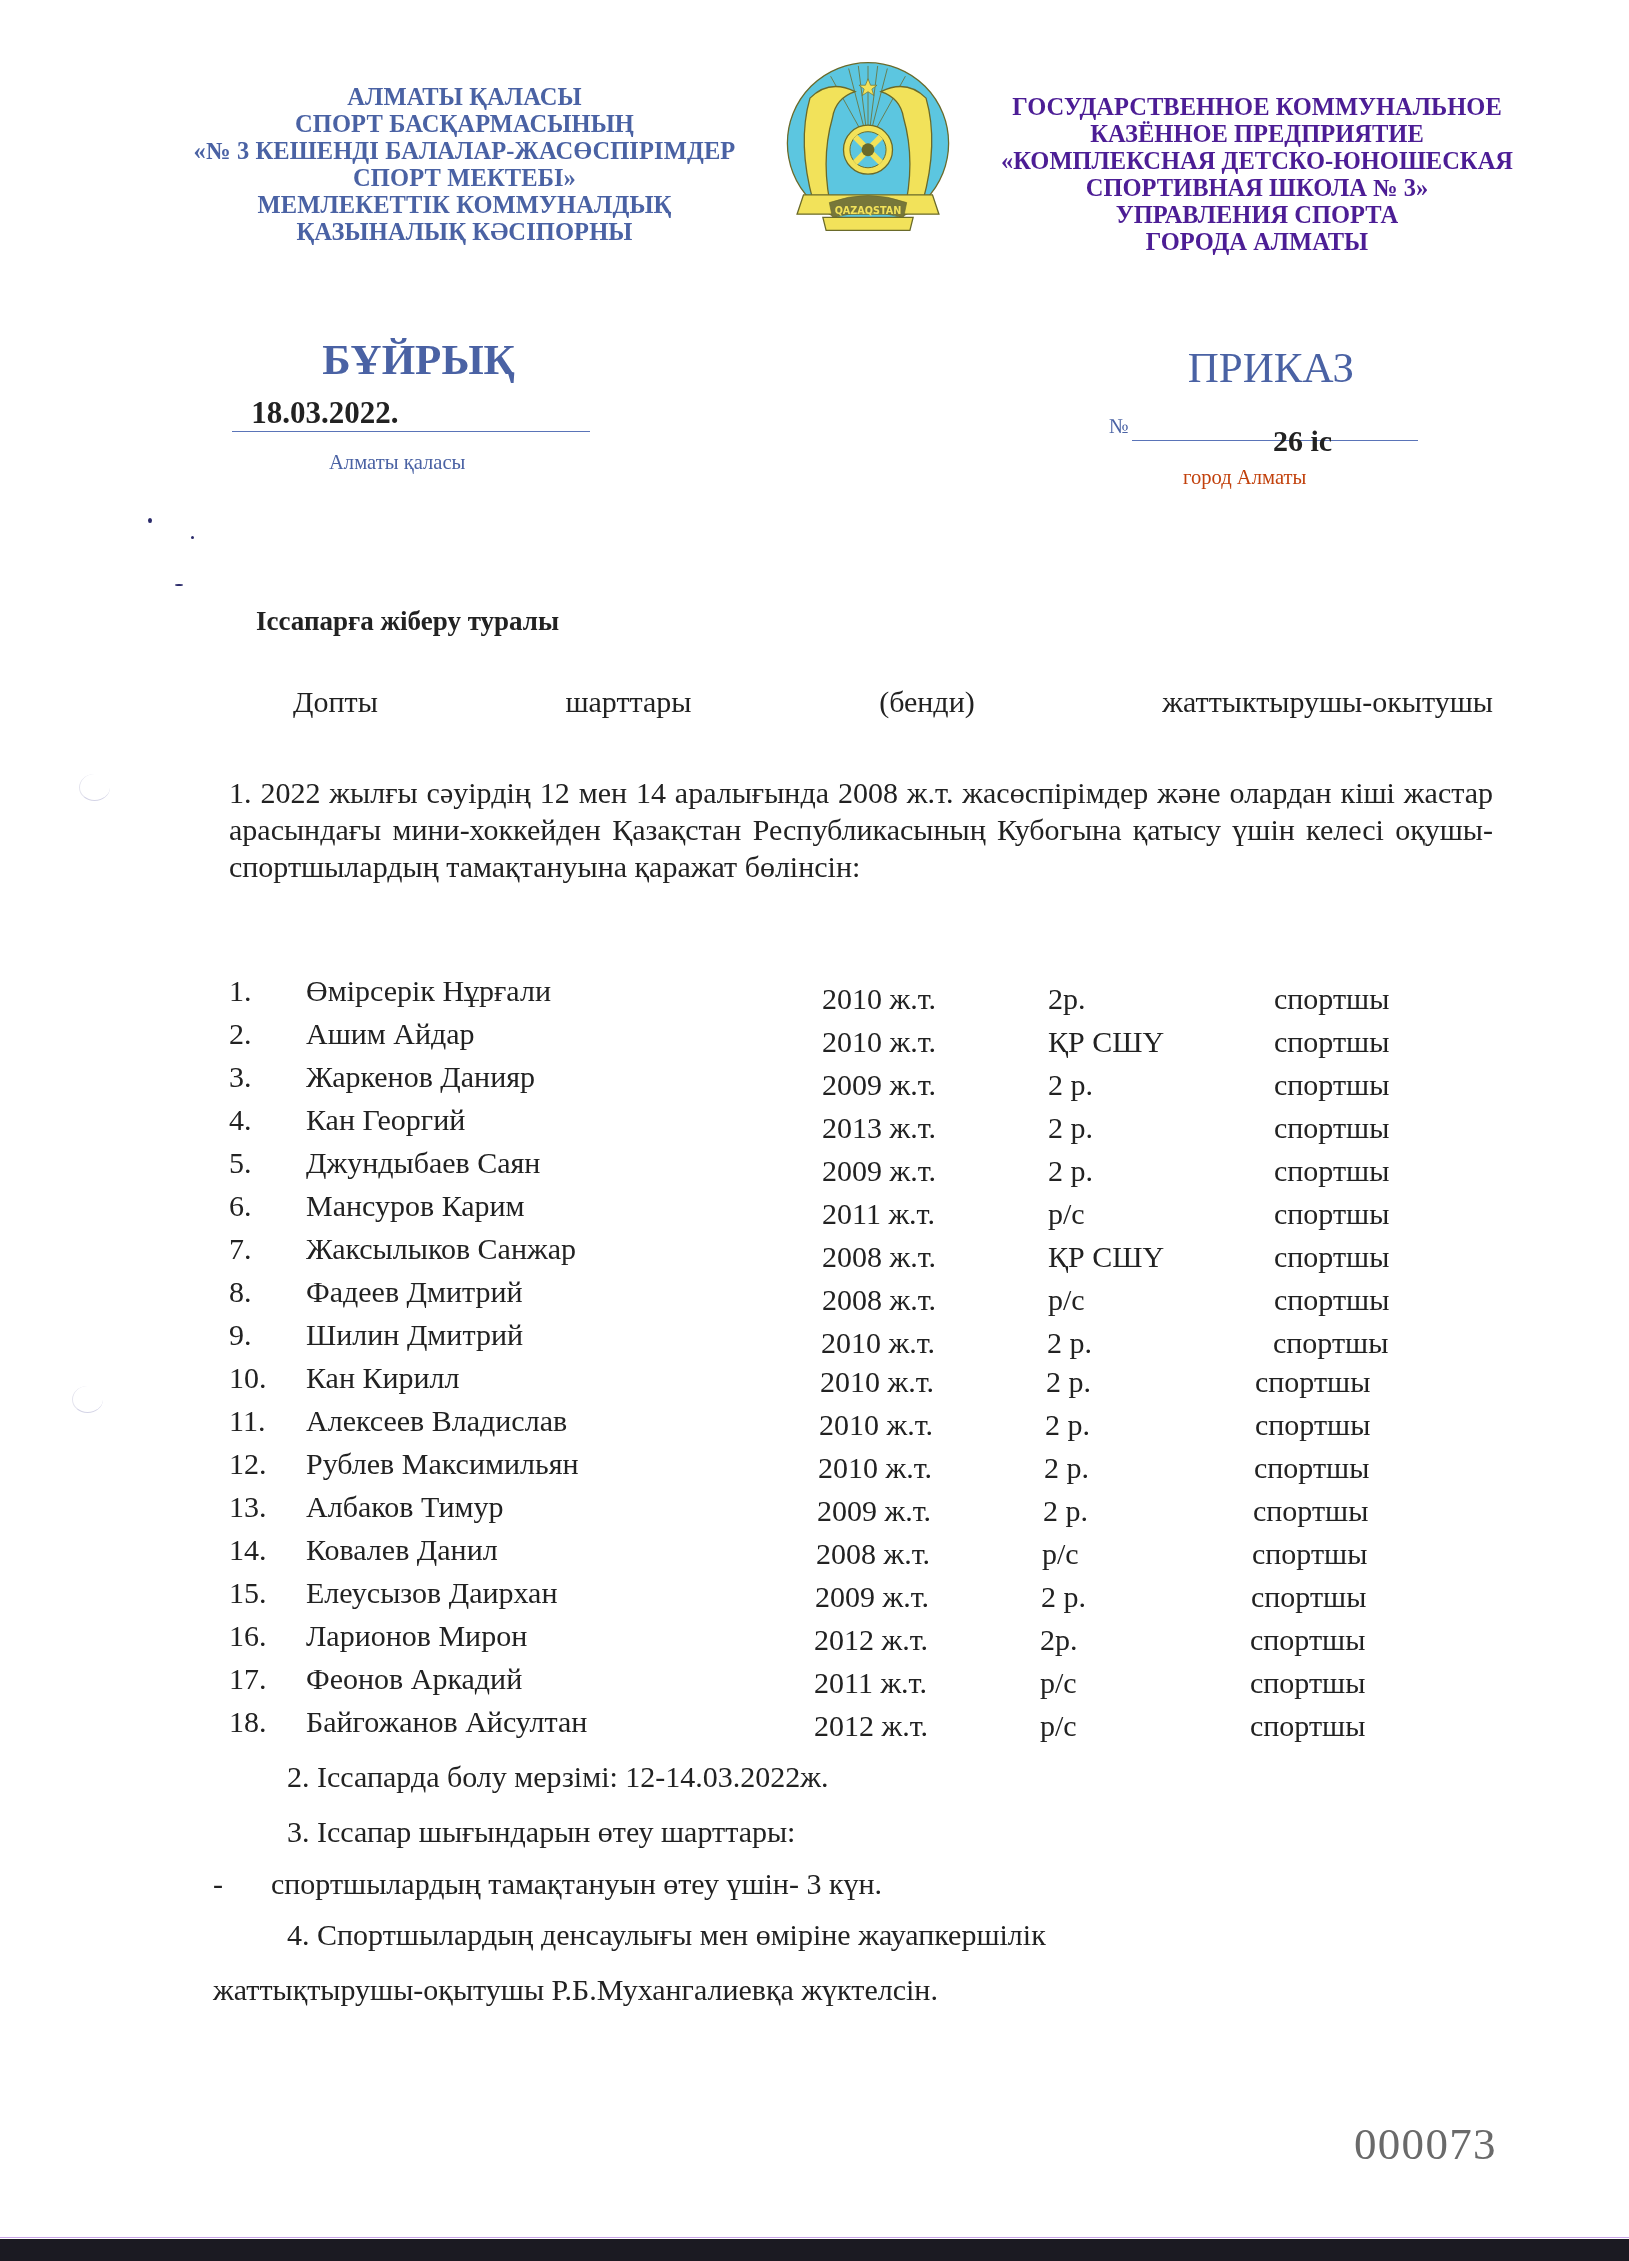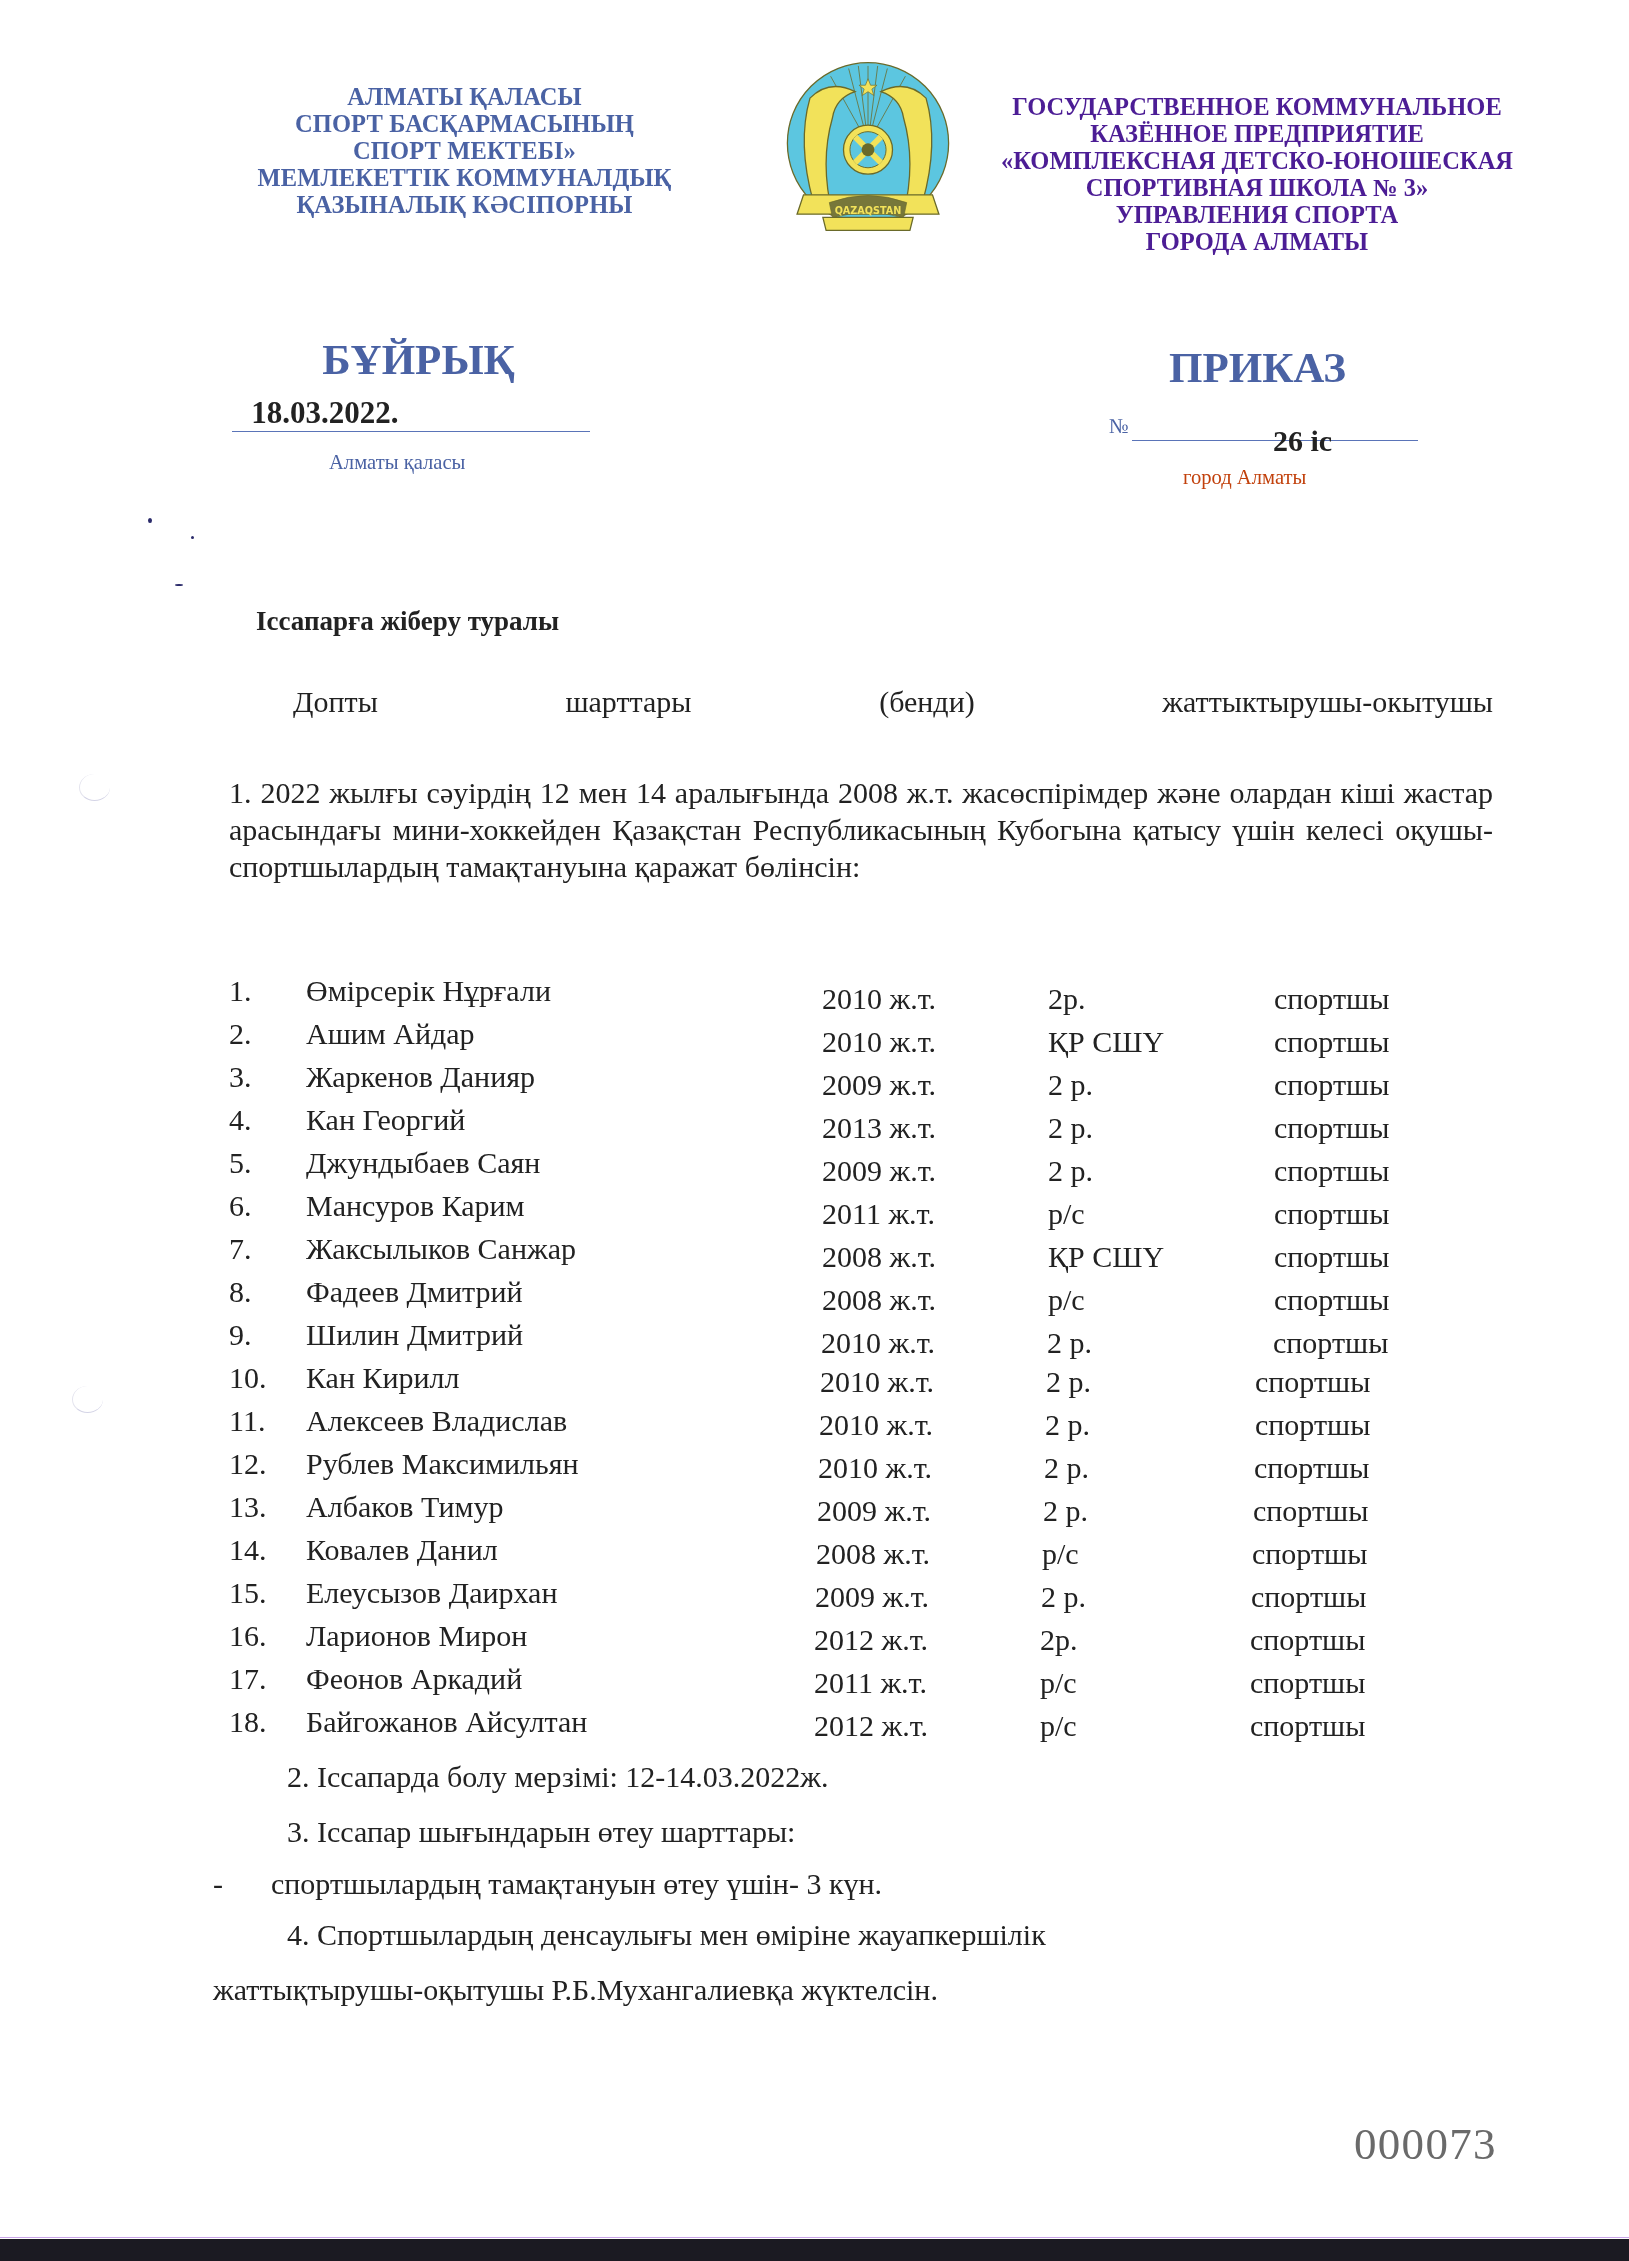--- a/index.html
+++ b/index.html
@@ -19,22 +19,22 @@
   }
   .hdr-left div, .hdr-right div { white-space: nowrap; }
 
   .emblem { position: absolute; left: 784px; top: 53px; width: 168px; height: 187px; }
 
   .title-kz {
     position: absolute; left: 322px; top: 335px; width: 193px; text-align: center;
     font-weight: bold; font-size: 43px; color: #4a62a4;
   }
   .title-ru {
-    position: absolute; left: 1161px; top: 343px; width: 193px; text-align: center;
-    font-weight: bold; font-size: 43px; color: #4a62a4;
+    position: absolute; left: 1161px; top: 343px; width: 193px; text-align: right;
+    font-weight: normal; font-size: 43px; color: #4a62a4;
   }
 
   .date-wrap { position: absolute; left: 232px; top: 395px; width: 358px; height: 41px; }
   .date-val { position: absolute; left: 19.3px; top: 0; font-weight: bold; font-size: 31px; color: #222; }
   .date-line { position: absolute; left: 0; right: 0; bottom: 3.9px; height: 1.3px; background: #5a74b8; }
 
   .city-kz { position: absolute; left: 329px; top: 451px; font-size: 20.6px; color: #4a62a4; }
 
   .num-wrap { position: absolute; left: 1109px; top: 414px; width: 309px; height: 39px; }
   .num-sign { position: absolute; left: 0; top: 1.3px; font-size: 20.6px; color: #4a62a4; }
@@ -76,20 +76,21 @@
   .scan-bottom { position: absolute; left: 0; right: 0; top: 2239px; height: 22.6px; background: #1b1a22; }
   .scan-edge { position: absolute; left: 0; right: 0; top: 2237px; height: 1.3px; background: #c9a4e8; }
   .speck { position: absolute; background: #2a2a6a; border-radius: 50%; }
 </style>
 </head>
 <body>
 
 <div class="hdr-left">
   <div>АЛМАТЫ ҚАЛАСЫ</div>
   <div>СПОРТ  БАСҚАРМАСЫНЫҢ</div>
+  <div>«№ 3 КЕШЕНДІ   БАЛАЛАР-ЖАСӨСПІРІМДЕР</div>
   <div>СПОРТ МЕКТЕБІ»</div>
   <div>МЕМЛЕКЕТТІК КОММУНАЛДЫҚ</div>
   <div>ҚАЗЫНАЛЫҚ КӘСІПОРНЫ</div>
 </div>
 
 <div class="emblem">
   <svg viewBox="0 0 260 290" width="168" height="187">
     <circle cx="130" cy="140" r="125" fill="#5cc6e0" stroke="#6a6a2a" stroke-width="2"></circle>
     <g stroke="#6a6a2a" stroke-width="1.2" fill="none">
       <line x1="130" y1="140" x2="130" y2="20"></line>

